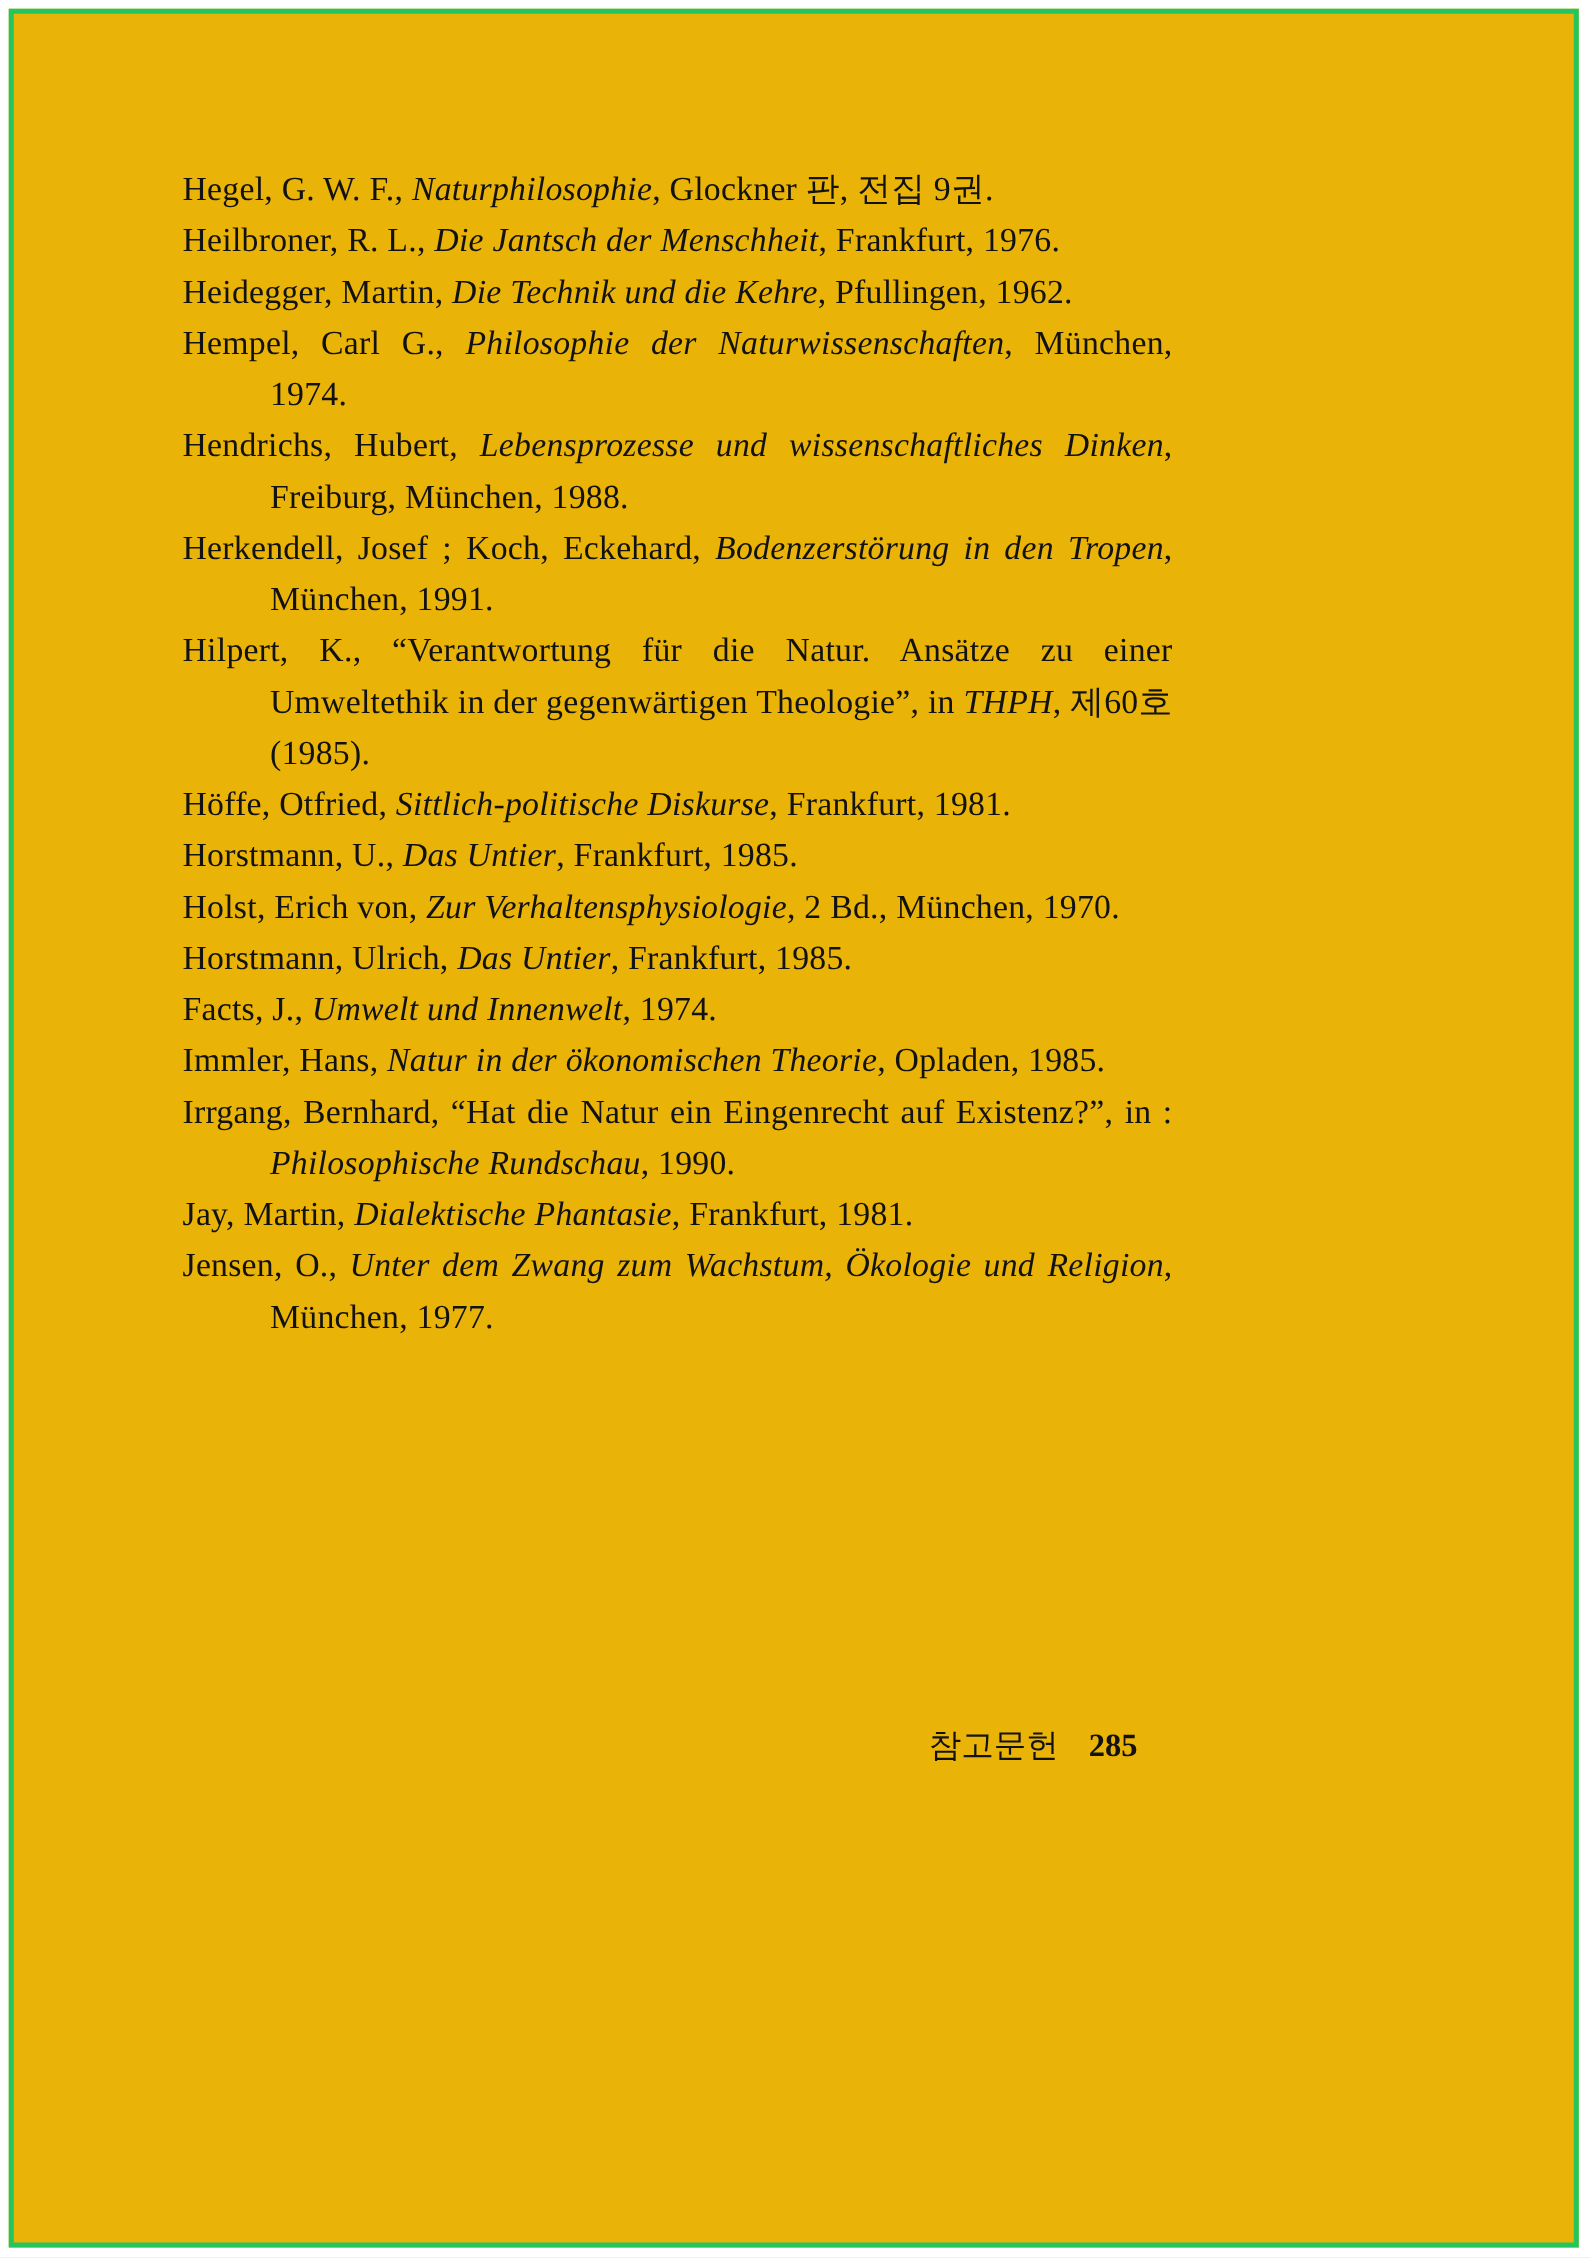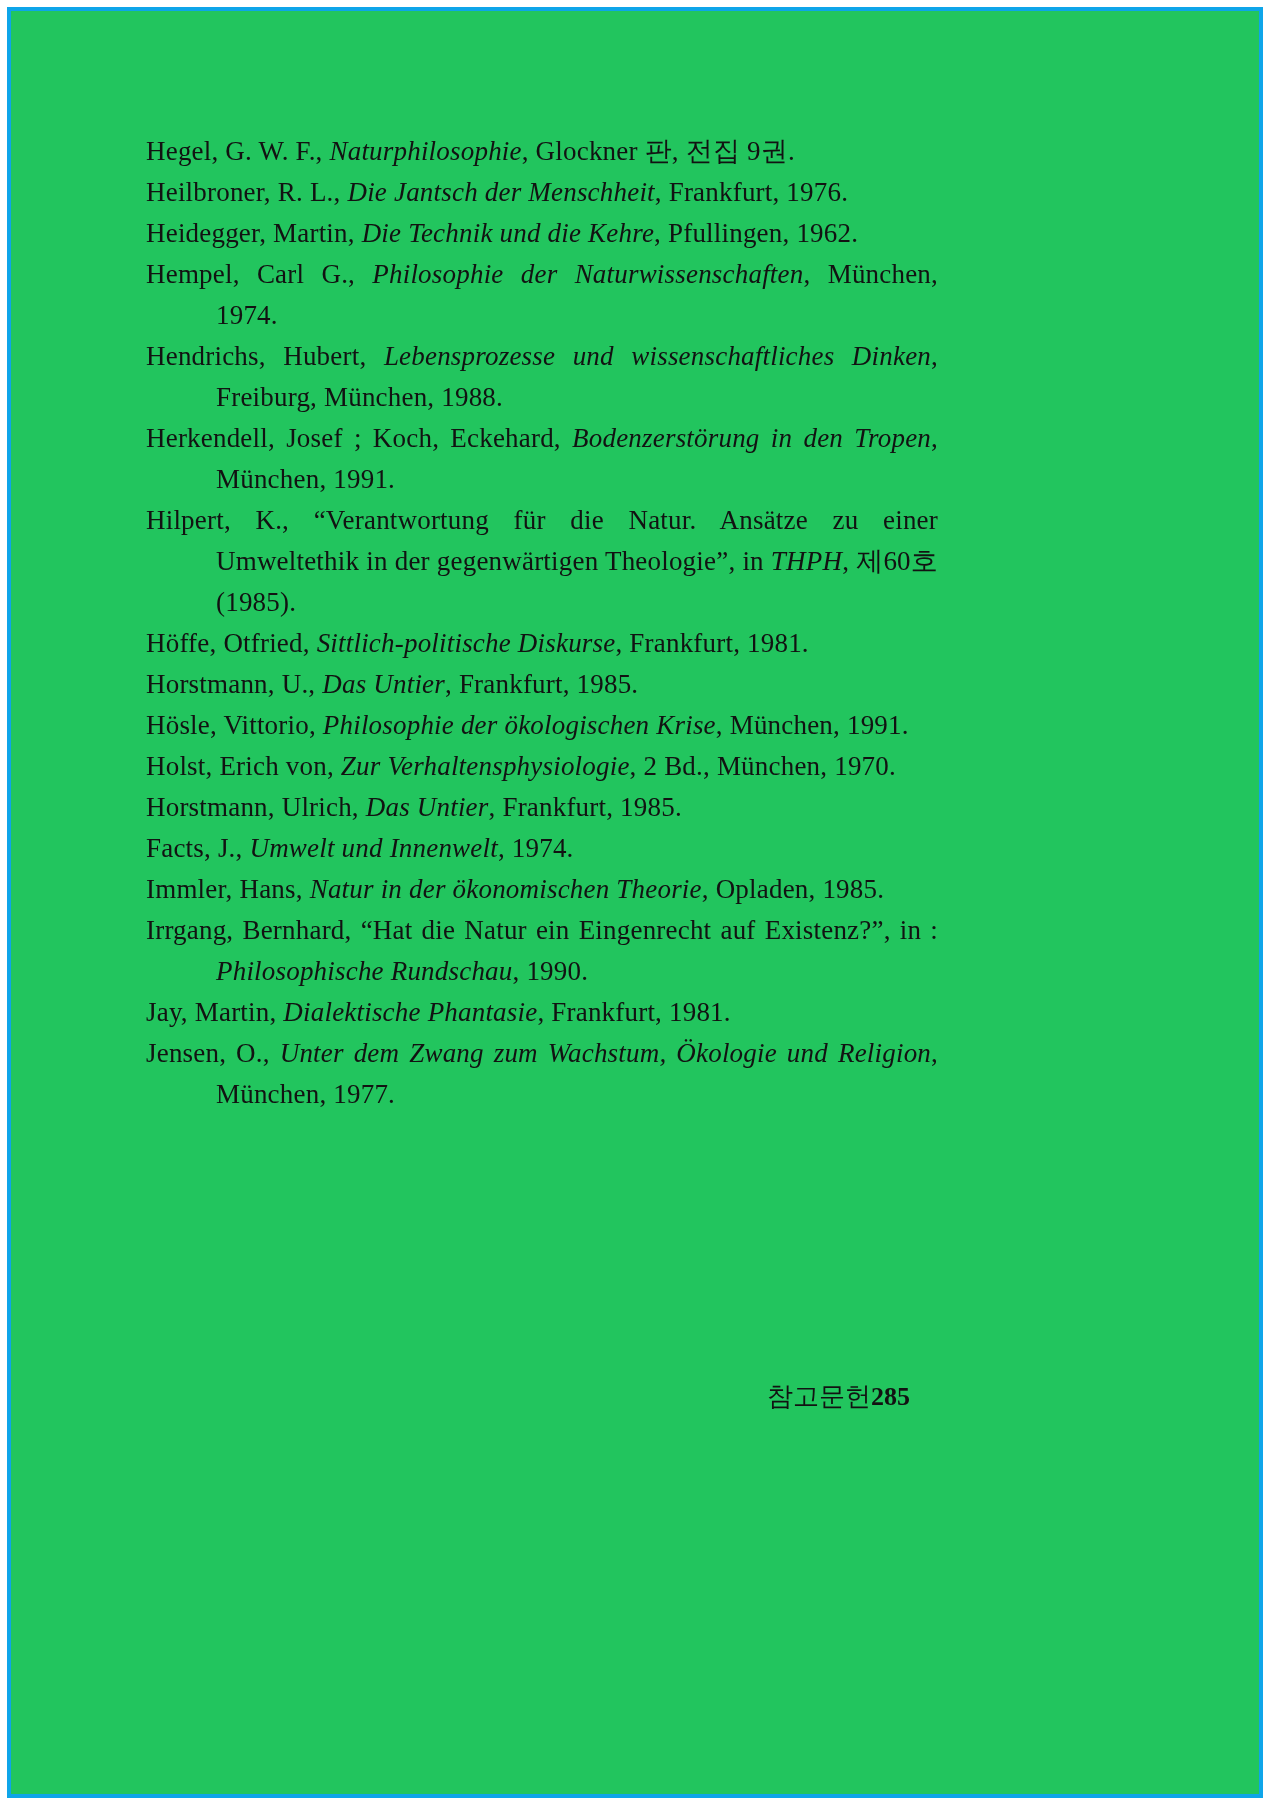--- a/index.html
+++ b/index.html
@@ -15,22 +15,22 @@
     height: 1806px;
     background: #ffffff;
     overflow: hidden;
   }
   .scan-frame {
     position: absolute;
     left: 7px;
     top: 7px;
     right: 9px;
     bottom: 8px;
-    border: 4px solid #0ea5e9;
-    background: #22c55e;
+    border: 4px solid #22c55e;
+    background: #eab308;
     box-sizing: border-box;
   }
   .content {
     position: absolute;
     left: 135px;
     top: 120px;
     width: 792px;
   }
   p.entry {
     margin: 0;
@@ -49,40 +49,39 @@
     left: 135px;
     top: 1368px;
     width: 792px;
     text-align: right;
     padding-right: 28px;
     box-sizing: border-box;
     font-size: 26px;
   }
   .footer .page-num {
     font-weight: bold;
-    margin-left: 0;
+    margin-left: 24px;
   }
 </style>
 </head>
 <body>
 
 <div class="page">
   <div class="scan-frame">
     <div class="content">
       <div id="bib-list">
           <p class="entry"><span>Hegel, G. W. F., </span><span class="italic">Naturphilosophie</span><span>, Glockner 판, 전집 9권.</span></p>
           <p class="entry"><span>Heilbroner, R. L., </span><span class="italic">Die Jantsch der Menschheit</span><span>, Frankfurt, 1976.</span></p>
           <p class="entry"><span>Heidegger, Martin, </span><span class="italic">Die Technik und die Kehre</span><span>, Pfullingen, 1962.</span></p>
           <p class="entry"><span>Hempel, Carl G., </span><span class="italic">Philosophie der Naturwissenschaften</span><span>, München, 1974.</span></p>
           <p class="entry"><span>Hendrichs, Hubert, </span><span class="italic">Lebensprozesse und wissenschaftliches Dinken</span><span>, Freiburg, München, 1988.</span></p>
           <p class="entry"><span>Herkendell, Josef ; Koch, Eckehard, </span><span class="italic">Bodenzerstörung in den Tropen</span><span>, München, 1991.</span></p>
           <p class="entry"><span>Hilpert, K., “Verantwortung für die Natur. Ansätze zu einer Umweltethik in der gegenwärtigen Theologie”, in </span><span class="italic">THPH</span><span>, 제60호 (1985).</span></p>
           <p class="entry"><span>Höffe, Otfried, </span><span class="italic">Sittlich-politische Diskurse</span><span>, Frankfurt, 1981.</span></p>
           <p class="entry"><span>Horstmann, U., </span><span class="italic">Das Untier</span><span>, Frankfurt, 1985.</span></p>
-          <p class="entry"><span>Hösle, Vittorio, </span><span class="italic">Philosophie der ökologischen Krise</span><span>, München, 1991.</span></p>
           <p class="entry"><span>Holst, Erich von, </span><span class="italic">Zur Verhaltensphysiologie</span><span>, 2 Bd., München, 1970.</span></p>
           <p class="entry"><span>Horstmann, Ulrich, </span><span class="italic">Das Untier</span><span>, Frankfurt, 1985.</span></p>
           <p class="entry"><span>Facts, J., </span><span class="italic">Umwelt und Innenwelt</span><span>, 1974.</span></p>
           <p class="entry"><span>Immler, Hans, </span><span class="italic">Natur in der ökonomischen Theorie</span><span>, Opladen, 1985.</span></p>
           <p class="entry"><span>Irrgang, Bernhard, “Hat die Natur ein Eingenrecht auf Existenz?”, in : </span><span class="italic">Philosophische Rundschau</span><span>, 1990.</span></p>
           <p class="entry"><span>Jay, Martin, </span><span class="italic">Dialektische Phantasie</span><span>, Frankfurt, 1981.</span></p>
           <p class="entry"><span>Jensen, O., </span><span class="italic">Unter dem Zwang zum Wachstum, Ökologie und Religion</span><span>, München, 1977.</span></p>
         </div>
     </div>
     <div class="footer">

